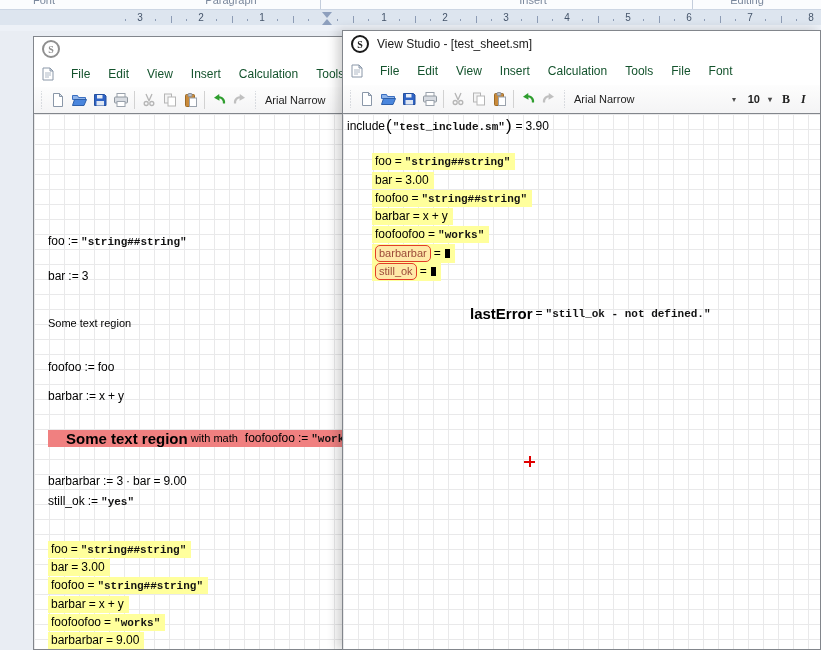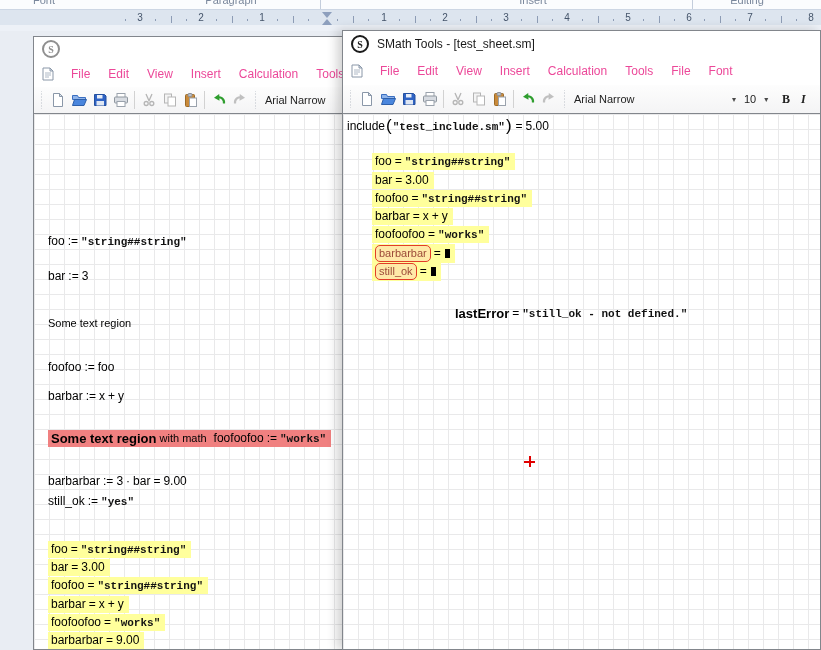--- a/index.html
+++ b/index.html
@@ -31,21 +31,21 @@
   .titlebar{display:flex;align-items:center;gap:8px;padding-left:8px;background:#fff;}
   #window-left .titlebar{height:24px;}
   #window-right .titlebar{height:26px;}
   .s-logo{width:14px;height:14px;border-radius:50%;display:flex;align-items:center;justify-content:center;
     font:bold 10px "Liberation Serif",serif;flex:0 0 auto;}
   .s-logo.active{border:2px solid #1a1a1a;color:#1a1a1a;}
   .s-logo.inactive{border:2px solid #8f8f8f;color:#8f8f8f;}
   .title-text{font-size:12px;white-space:nowrap;}
   .title-text.active{color:#1a1a1a;}
   .title-text.inactive{color:#9b9b9b;}
-  .menubar{display:flex;align-items:center;font-size:12px;color:#ec4899;background:#fff;padding-left:6px;}
+  .menubar{display:flex;align-items:center;font-size:12px;color:#14532d;background:#fff;padding-left:6px;}
   #window-left .menubar{height:26px;}
   #window-right .menubar{height:28px;}
   .menu-doc-icon{width:12px;height:14px;margin:0 8px 0 2px;flex:0 0 auto;}
   .menu-item{padding:4px 9px;white-space:nowrap;}
   .toolbar{display:flex;align-items:center;background:linear-gradient(#fdfdfd,#f4f4f5);padding:0 2px;}
   #window-left .toolbar{height:26px;}
   #window-right .toolbar{height:28px;}
   .tb-grip{width:5px;height:18px;margin:0 3px;
     background-image:radial-gradient(circle,#b9bec6 35%,transparent 40%);background-size:3px 3px;background-repeat:repeat-y;background-position:center;}
   .tb-btn{width:21px;height:21px;display:flex;align-items:center;justify-content:center;border-radius:2px;flex:0 0 auto;}
@@ -64,21 +64,21 @@
   #window-left .content{top:76px;}
   #window-right .content{top:82px;}
   .mline{position:absolute;display:inline-flex;align-items:center;white-space:nowrap;line-height:15px;}
   .mline.hl-y{background:#ffff9c;padding:1px 5px 1px 3px;}
   .mline.hl-r{background:#f08080;padding:1px 5px 1px 3px;}
   .mv{font-size:12px;color:#000;font-stretch:condensed;}
   .mo{font-size:12px;color:#000;margin:0 3px;}
   .mn{font-size:12px;color:#000;}
   .ms{font:600 11px "Liberation Mono",monospace;color:#111;}
   .mt{font-size:11px;color:#000;}
-  .mb{font-size:13px;color:#000;font-weight:bold;}
+  .mb{font-size:15px;color:#000;font-weight:bold;margin-left:15px;}
   .me{font-size:11px;color:#9c4a38;border:1px solid #e23d28;border-radius:5px;padding:0 3px;background:#ffe9a8;}
   .mq{display:inline-block;width:5px;height:9px;background:#000;margin-left:1px;}
   .mp{font-size:17px;font-weight:300;color:#000;margin:0 1px;position:relative;top:-1px;}
   .mg{display:inline-block;width:7px;}
   #sheet-cursor{position:absolute;width:11px;height:11px;}
   #sheet-cursor:before{content:"";position:absolute;left:0;top:5px;width:11px;height:1.5px;background:#e00000;}
   #sheet-cursor:after{content:"";position:absolute;left:5px;top:0;width:1.5px;height:11px;background:#e00000;}
 </style>
 </head>
 <body>
@@ -311,21 +311,21 @@
         <span class="mv">barbarbar</span>
         <span class="mo">=</span>
         <span class="mn">9.00</span>
       </div>
     </div>
 </div>
 
 <div class="window" id="window-right">
   <div class="titlebar">
     <span class="s-logo active">S</span>
-    <span class="title-text active">SMath Tools - [test_sheet.sm]</span>
+    <span class="title-text active">View Studio - [test_sheet.sm]</span>
   </div>
   <div class="menubar">
     <svg class="menu-doc-icon" viewBox="0 0 12 14">
       <path d="M1 1h7l3 3v9H1z" fill="#fff" stroke="#8a97a8"></path>
         <path d="M8 1l3 3H8z" fill="#dce4ee" stroke="#8a97a8"></path>
       <path d="M3 6h6M3 8h6M3 10h4" stroke="#9aa6b6" stroke-width=".8"></path>
     </svg>
     <span style="display: flex;">
         <span class="menu-item">File</span>
         <span class="menu-item">Edit</span>
@@ -399,36 +399,36 @@
             <path d="M3 11.5c-.5-4.5 3-7 7.5-6" fill="none" stroke="#c0c0c0" stroke-width="2.2"></path>
             <path d="M7.8 2L13 5.8l-5.5 3z" fill="#c0c0c0"></path>
           </svg>
         </span>
       </span>
     <span class="tb-grip"></span>
     <span class="combo" style="width:170px;justify-content:space-between;">
       <span class="combo-value">Arial Narrow</span>
       <span class="combo-arrow">▾</span>
     </span>
-    <span class="combo" style="width:36px;justify-content:flex-start;">
+    <span class="combo" style="width:36px;justify-content:flex-end;font-weight:bold;">
       <span class="combo-value">10</span>
       <span class="combo-arrow">▾</span>
     </span>
     <span class="fmt-bold">B</span>
     <span class="fmt-italic">I</span>
   </div>
   <div class="content">
     <span id="sheet-cursor" style="left: 181px; top: 342px;"></span>
   <div class="mline" style="left: 4px; top: 5px;">
         <span class="mv">include</span>
         <span class="mp">(</span>
         <span class="ms">"test_include.sm"</span>
         <span class="mp">)</span>
         <span class="mo">=</span>
-        <span class="mn">5.00</span>
+        <span class="mn">3.90</span>
       </div>
       <div class="mline hl-y" style="left: 29px; top: 39px;">
         <span class="mv">foo</span>
         <span class="mo">=</span>
         <span class="ms">"string##string"</span>
       </div>
       <div class="mline hl-y" style="left: 29px; top: 58px;">
         <span class="mv">bar</span>
         <span class="mo">=</span>
         <span class="mn">3.00</span>

